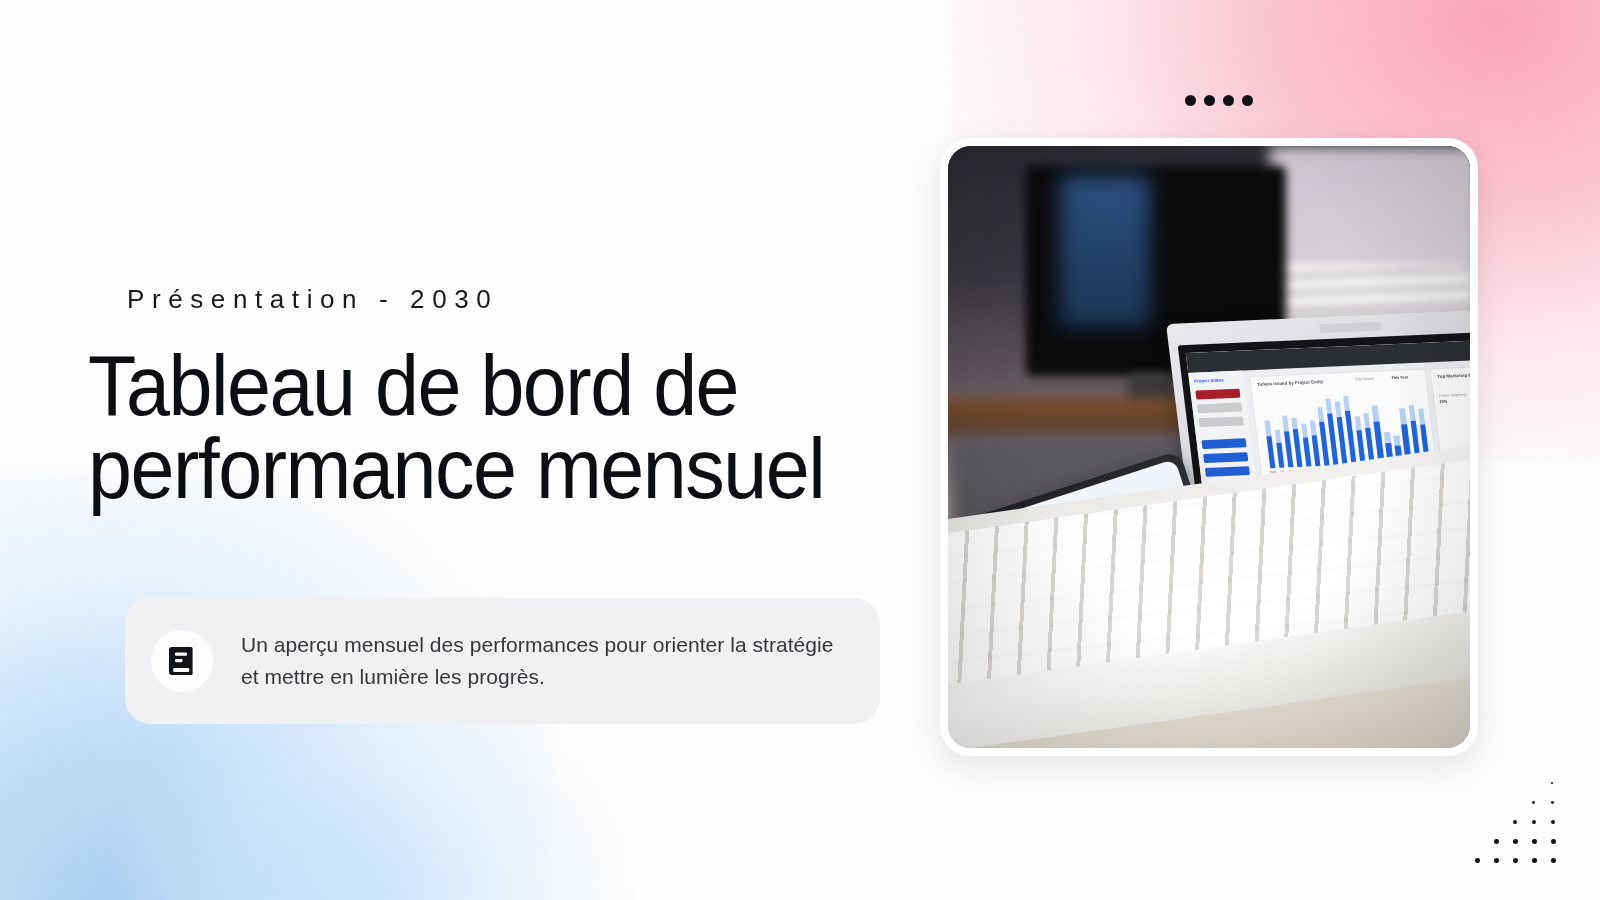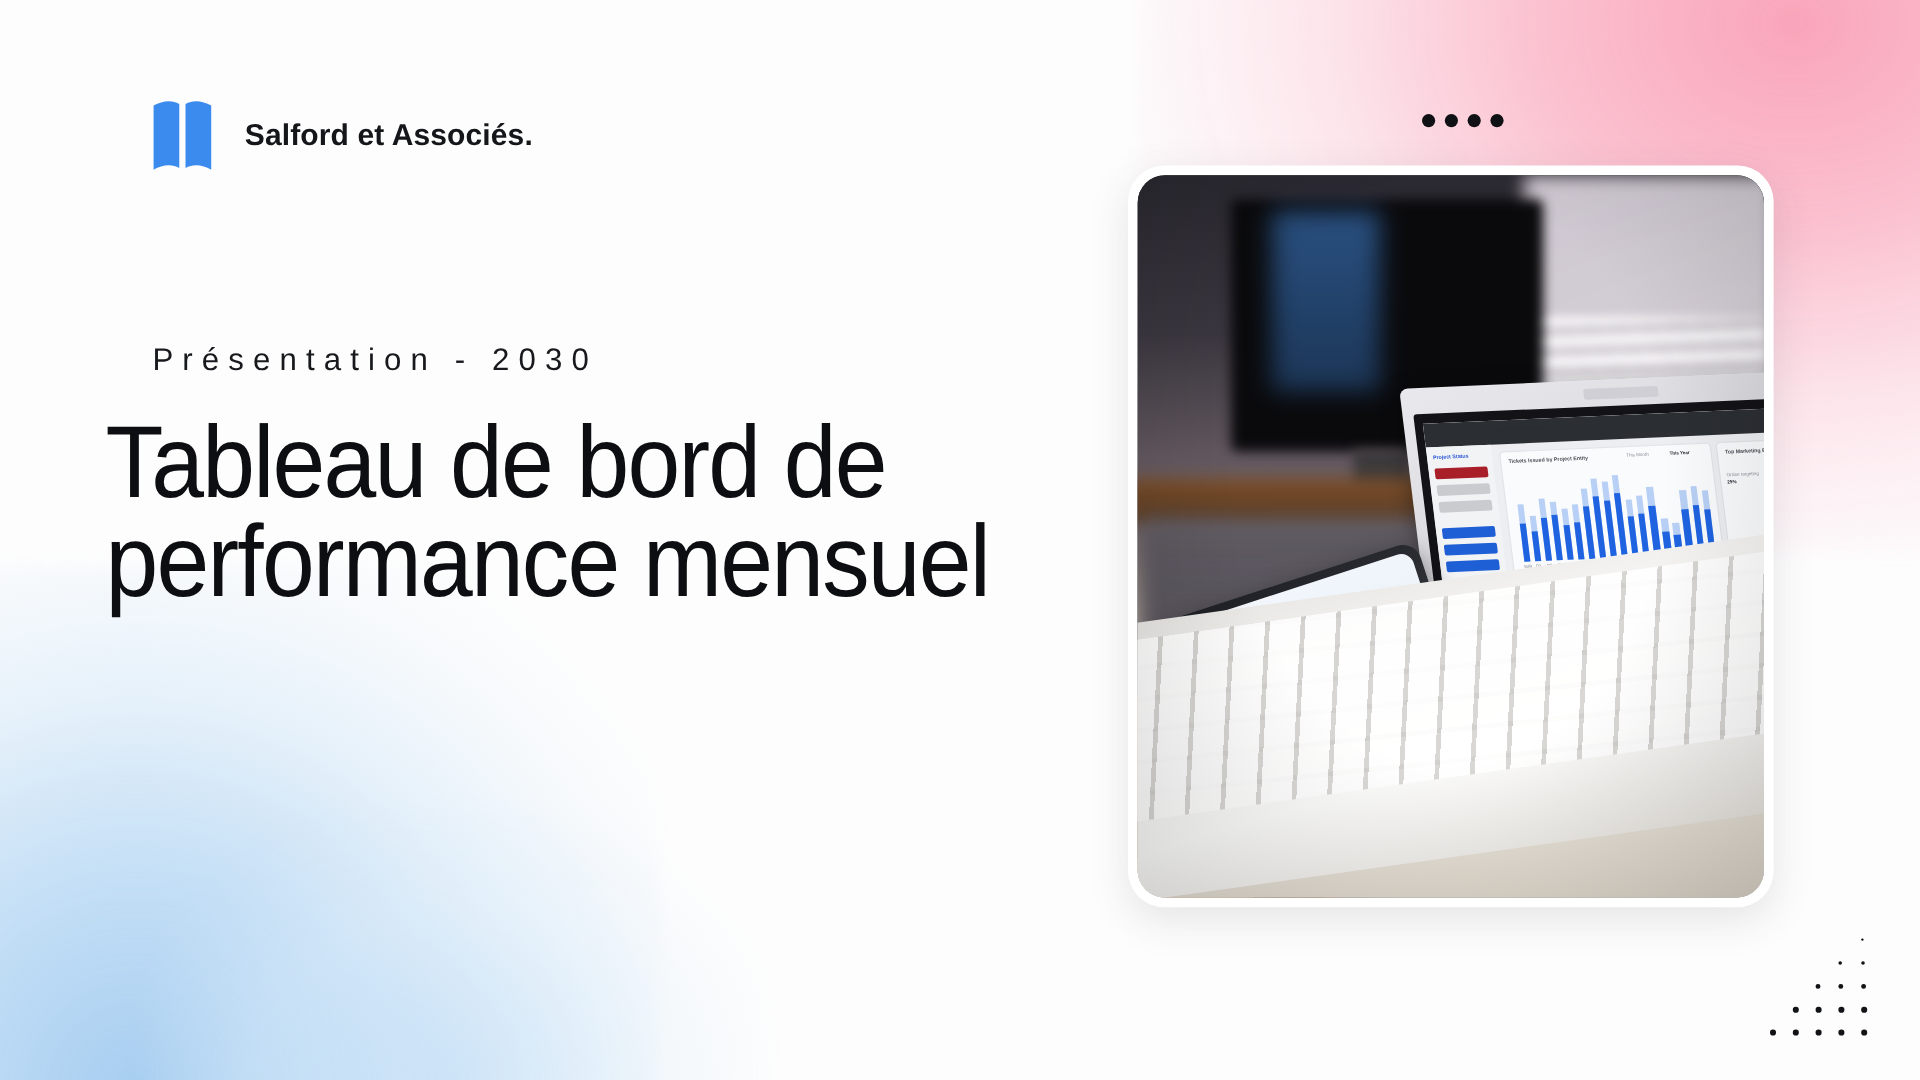--- a/index.html
+++ b/index.html
@@ -346,40 +346,42 @@
 </style>
 </head>
 <body>
 
 <div id="slide">
 
   <div class="blob" id="blob-pink"></div>
   <div class="blob" id="blob-blue"></div>
   <div class="blob" id="blob-blue-2"></div>
 
-  <div id="brand">
-    <span>
-      <svg id="brand-logo" viewBox="0 0 52 62" xmlns="http://www.w3.org/2000/svg" aria-hidden="true">
-        <path d="M2 6 C9 2, 17 1, 23.4 4.6 L23.4 58 C17 54.4, 9 55.4, 2 59.4 Z" fill="#3b8bee"></path>
-        <path d="M50 6 C43 2, 35 1, 28.6 4.6 L28.6 58 C35 54.4, 43 55.4, 50 59.4 Z" fill="#3b8bee"></path>
-      </svg>
-    </span>
-    <span id="brand-name">Salford et Associés.</span>
-  </div>
 
   <div id="dot-row">
     <i></i>
     <i></i>
     <i></i>
     <i></i>
   </div>
 
   <div id="eyebrow">Présentation - 2030</div>
   <h1 id="headline">Tableau de bord de performance mensuel</h1>
 
+  <div id="info-card">
+    <span id="info-icon-wrap">
+      <svg id="info-icon" viewBox="0 0 28 30" xmlns="http://www.w3.org/2000/svg" aria-hidden="true">
+        <path d="M4 1 H23 A1.6 1.6 0 0 1 24.6 2.6 V27.4 A1.6 1.6 0 0 1 23 29 H4 A3 3 0 0 1 1 26 V4 A3 3 0 0 1 4 1 Z" fill="#131417"></path>
+        <rect x="7" y="6.6" width="12" height="3.2" rx="1.1" fill="#ffffff"></rect>
+        <rect x="7" y="13" width="7.5" height="3.2" rx="1.1" fill="#ffffff"></rect>
+        <rect x="5.2" y="22" width="16" height="4" rx="1.3" fill="#ffffff"></rect>
+      </svg>
+    </span>
+    <div id="info-text">Un aperçu mensuel des performances pour orienter la stratégie et mettre en lumière les progrès.</div>
+  </div>
 
   <div id="photo-frame">
     <div id="photo" aria-label="Main tenant un smartphone affichant un tableau de bord analytique devant un ordinateur portable et un clavier blanc">
 
       <div class="ph" id="ph-wall"></div>
       <div class="ph" id="ph-window"></div>
       <div class="ph" id="ph-window-lines"></div>
       <div class="ph" id="ph-monitor">
         <div class="ph" id="ph-monitor-blue"></div>
       </div>

